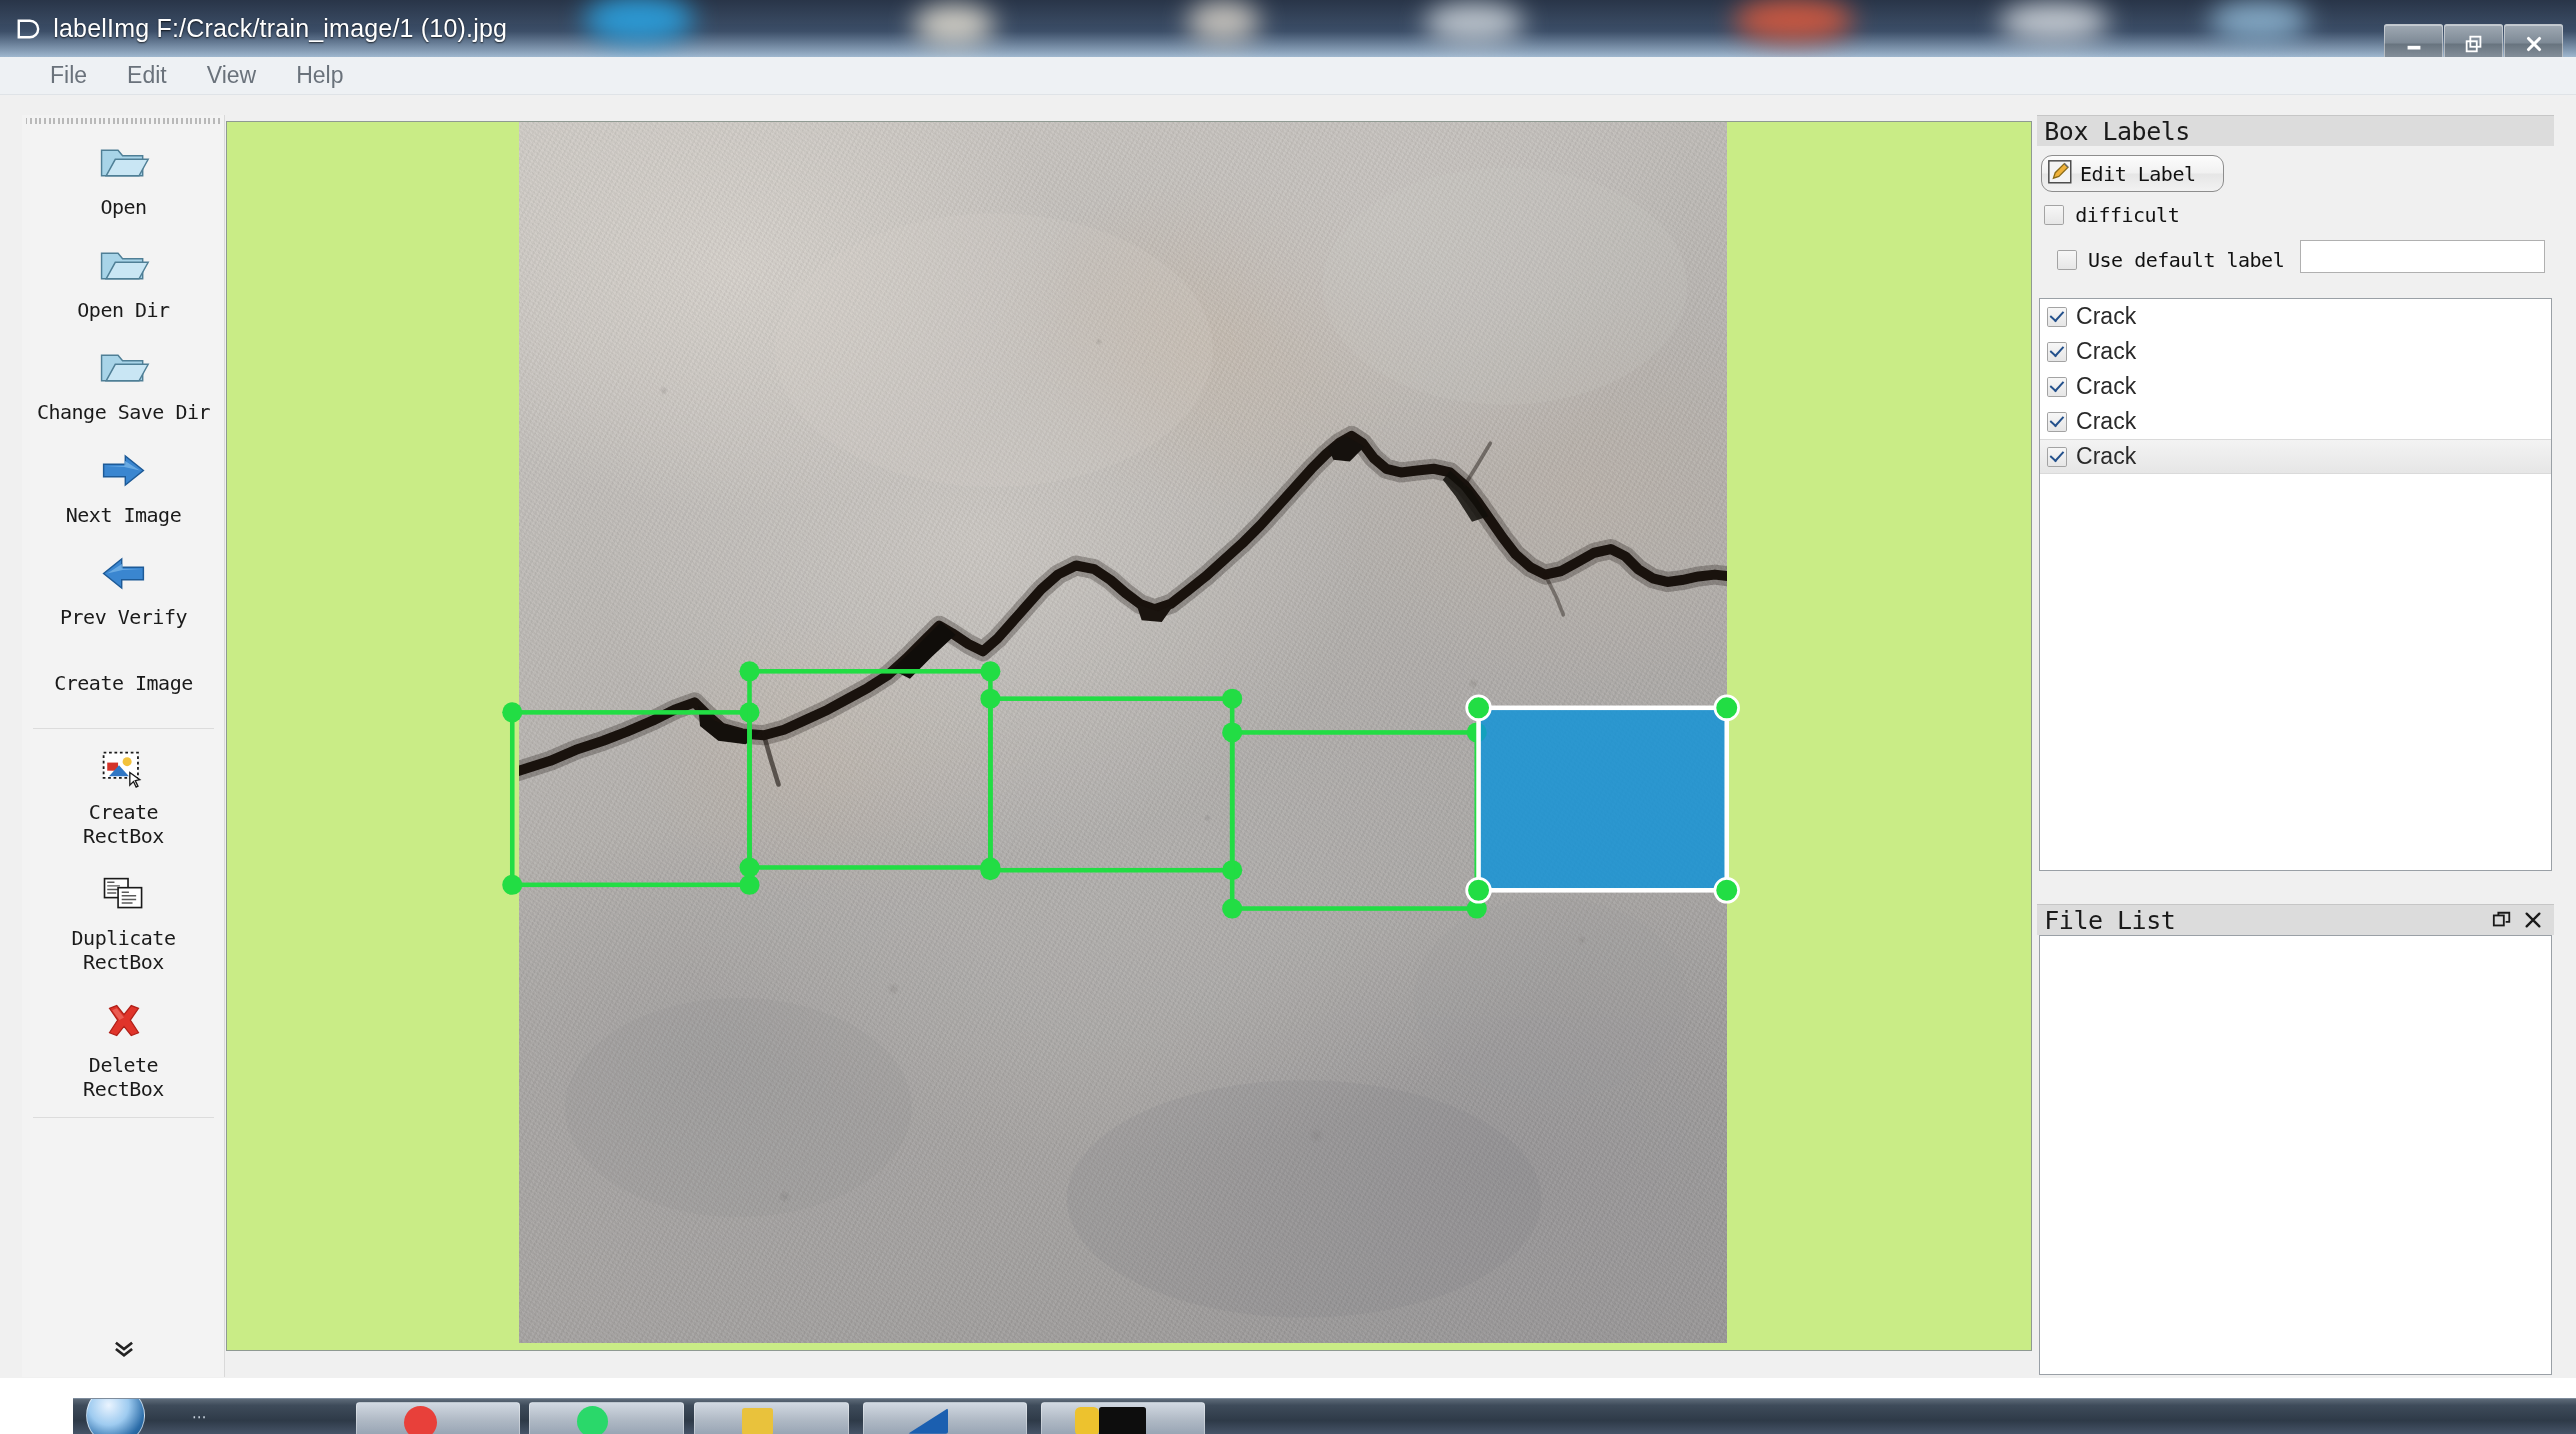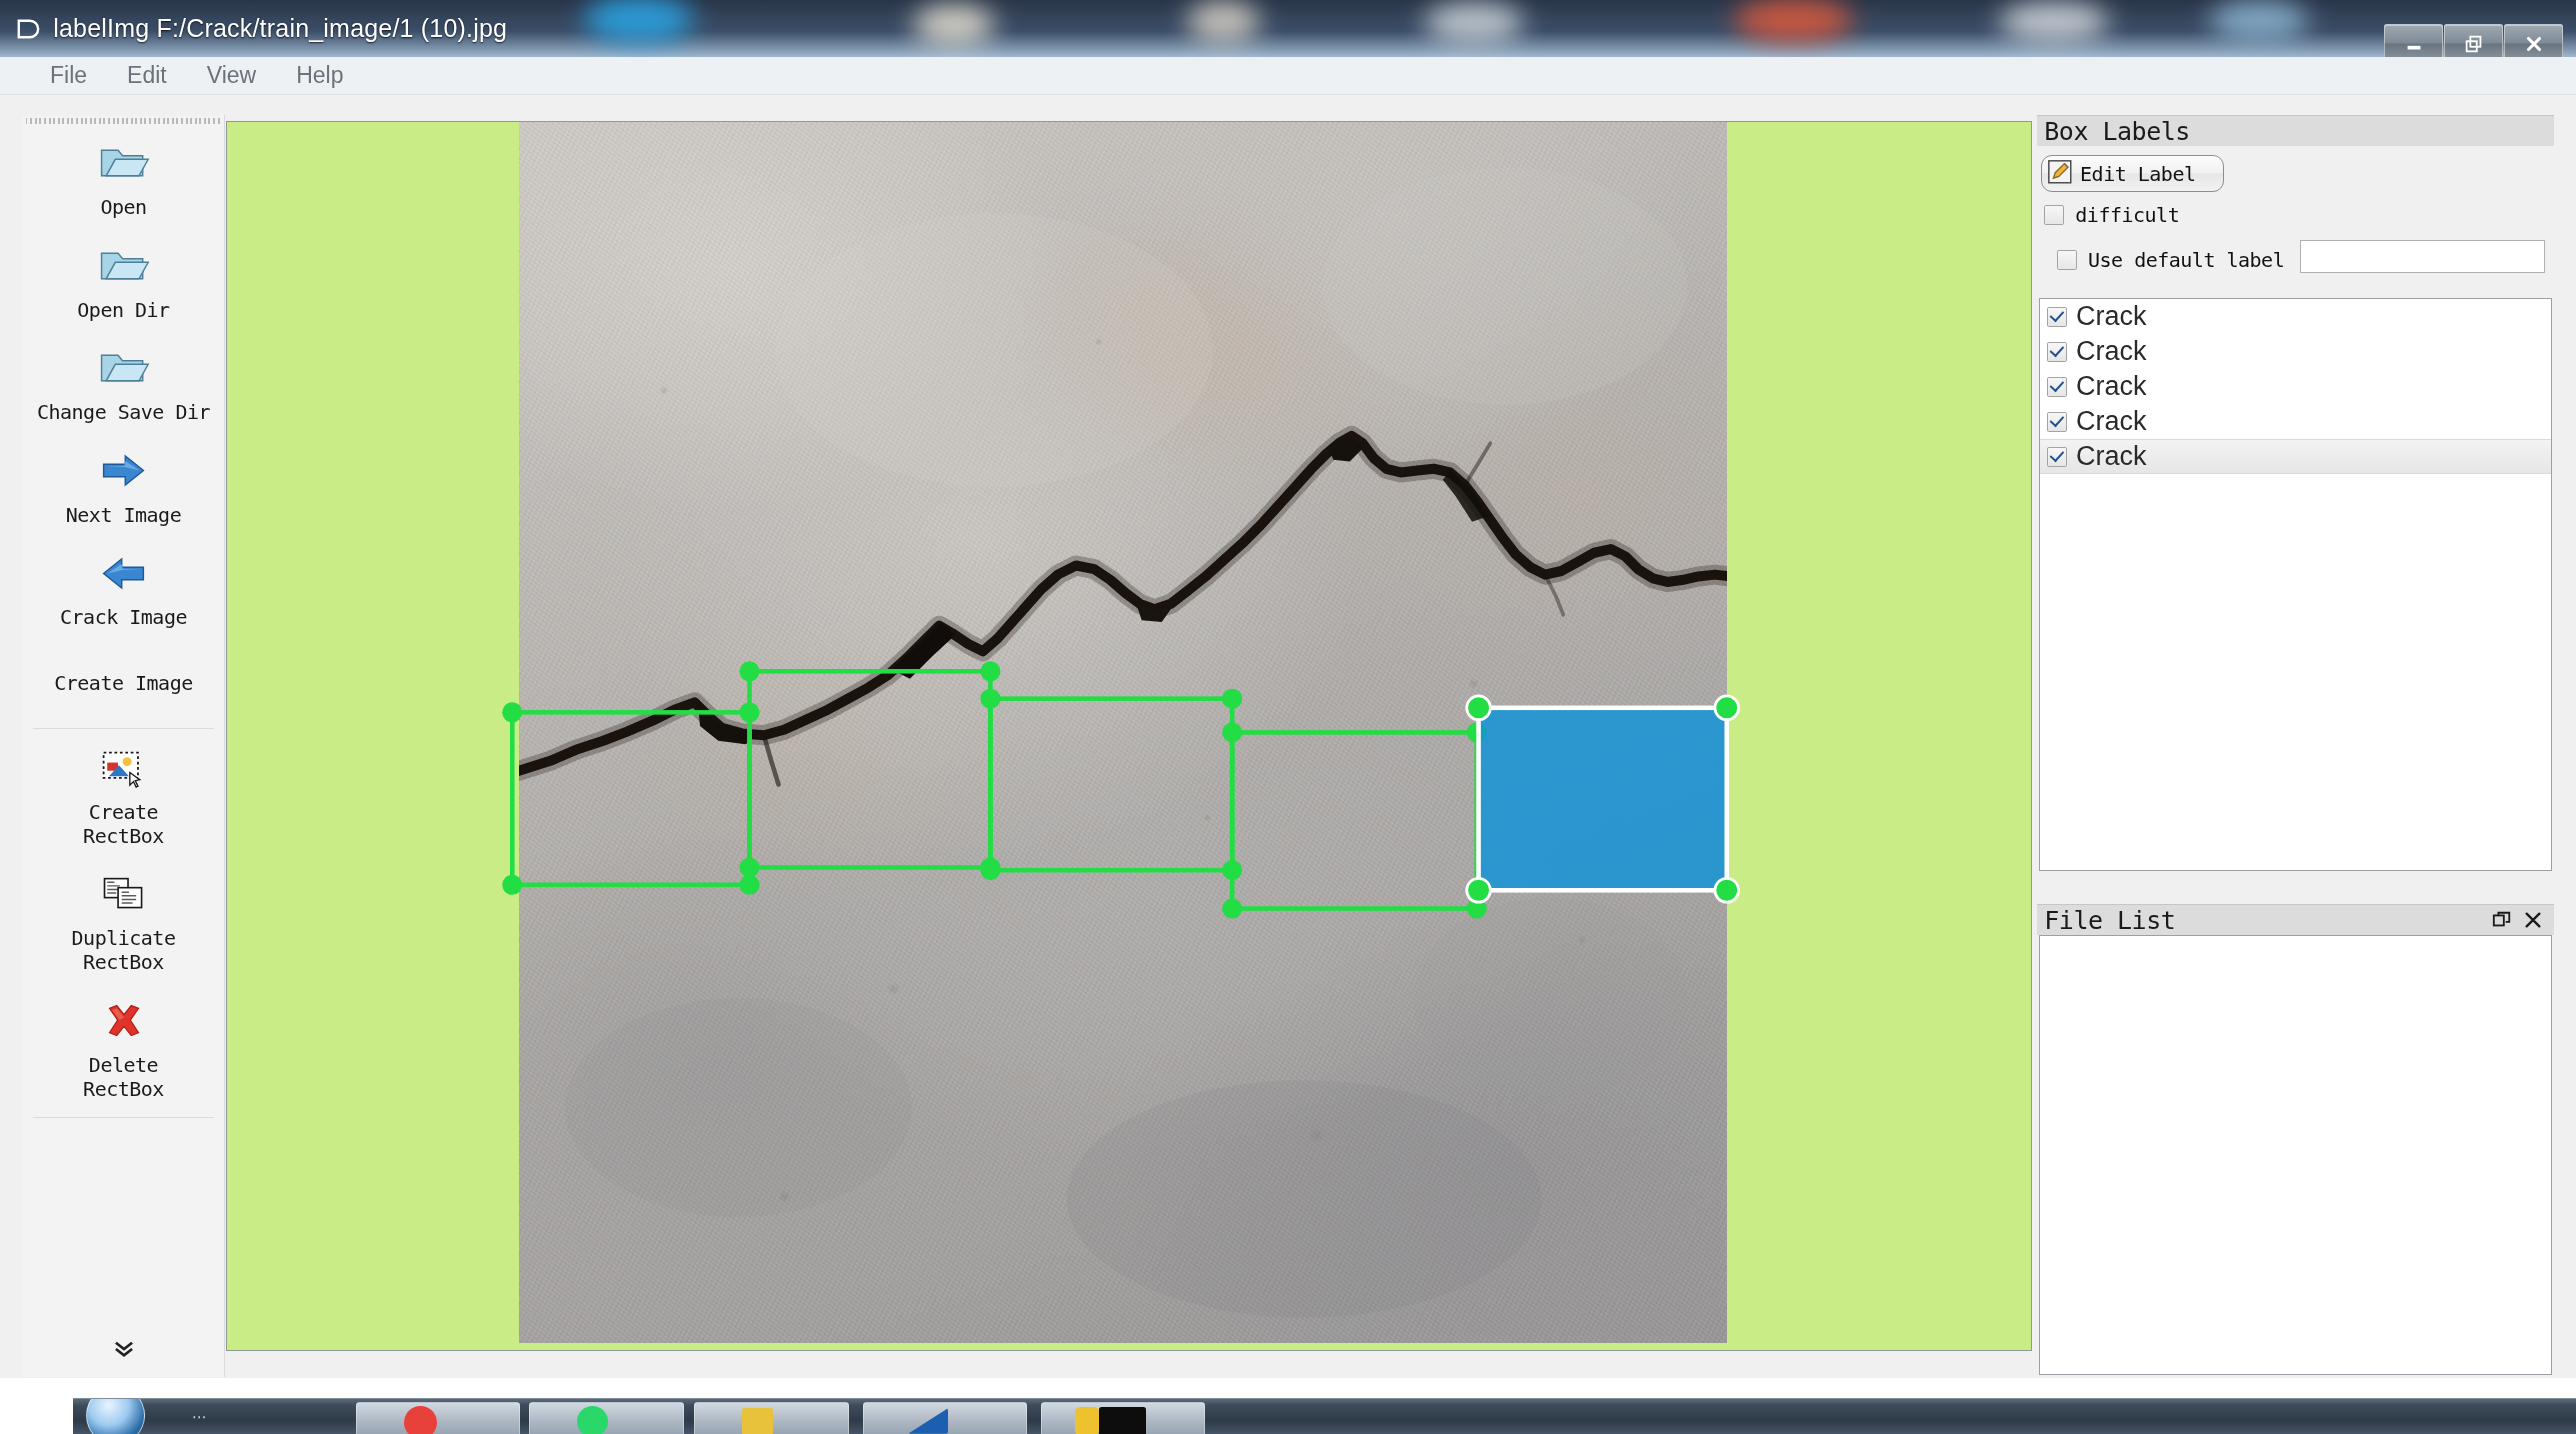--- a/index.html
+++ b/index.html
@@ -357,21 +357,21 @@
     padding-left: 7.3px;
     box-sizing: border-box;
   }
   .label-row.selected {
     background: linear-gradient(to bottom, #f3f3f3, #e6e6e6);
     border-top: 0.9px solid #dadada;
     border-bottom: 0.9px solid #dadada;
   }
   .label-row .name {
     font-family: "Liberation Sans", sans-serif;
-    font-size: 27px;
+    font-size: 23px;
     color: #2a2a2a;
   }
   .chk.checked::after {
     content: "";
     position: absolute;
     left: 4.6px; top: 0.9px;
     width: 5.5px; height: 11px;
     border: solid #24518c;
     border-width: 0 2.7px 2.7px 0;
     transform: rotate(42deg);
@@ -588,21 +588,21 @@
         <div class="tool-label">Next Image</div>
       </div>
 
       <div class="tool-btn">
         <div class="tool-icon">
           <svg width="47" height="37" viewBox="0 0 52 40">
             <path d="M48 13 L24 13 L24 4 L4 20 L24 36 L24 27 L48 27 Z" fill="#3a86d0" stroke="#1d5a97" stroke-width="1.6"></path>
             <path d="M46 15 L25 15 L25 9 L8 20 L25 16 Z" fill="#7ab6e8" opacity=".75"></path>
           </svg>
         </div>
-        <div class="tool-label">Crack Image</div>
+        <div class="tool-label">Prev Verify</div>
       </div>
 
       <div class="tool-btn" style="padding-top:31px;padding-bottom:27px;">
         <div class="tool-label">Create Image</div>
       </div>
 
 
       <div class="tool-sep"></div>
 
       <div class="tool-btn">

